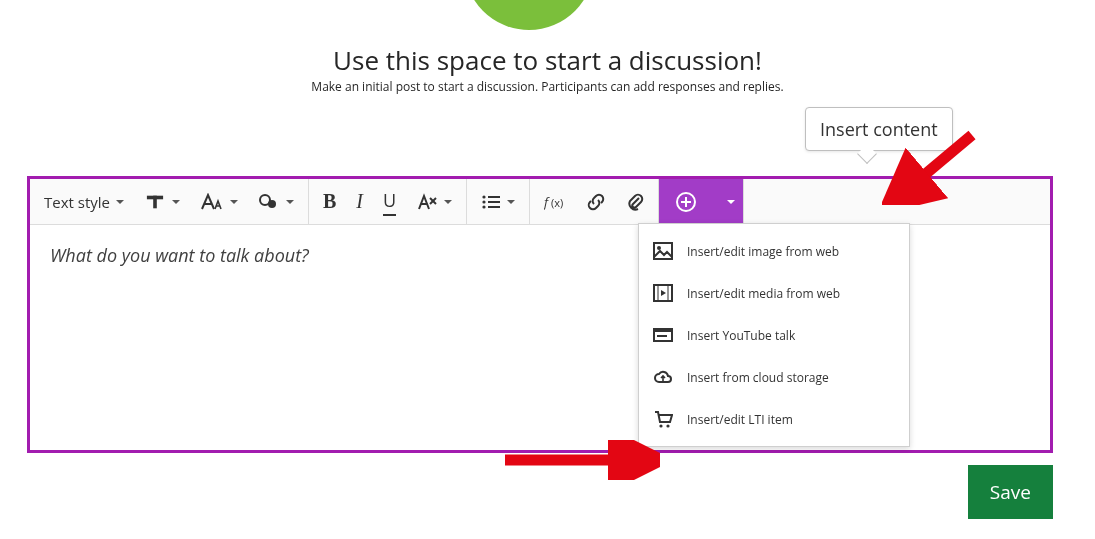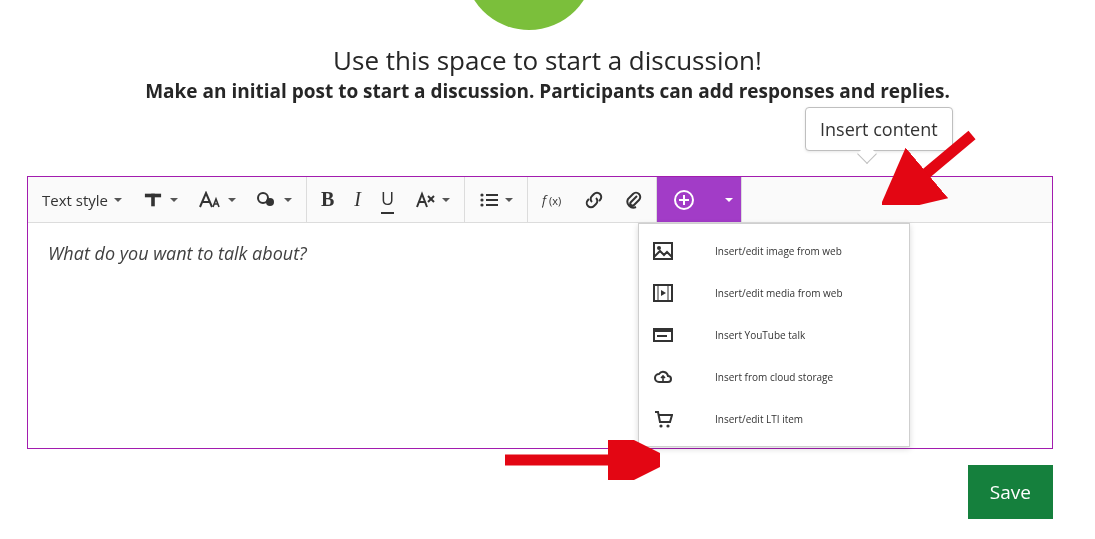--- a/index.html
+++ b/index.html
@@ -31,22 +31,22 @@
     font-size: 26px;
     font-weight: 400;
     color: #262626;
   }
   .subheading {
     position: absolute;
     top: 78px;
     left: 0;
     width: 100%;
     text-align: center;
-    font-size: 19px;
-    font-weight: 700;
+    font-size: 12px;
+    font-weight: 400;
     color: #262626;
     line-height: 1.45;
   }
   .tooltip {
     position: absolute;
     left: 805px;
     top: 107px;
     background: #fff;
     border: 1px solid #bfbfbf;
     border-radius: 4px;
@@ -80,21 +80,21 @@
     left: 500px;
     top: 440px;
     z-index: 40;
     pointer-events: none;
   }
   .editor-shell {
     position: absolute;
     left: 27px;
     top: 176px;
     width: 1026px;
-    border: 1px solid #a21caf;
+    border: 3px solid #a21caf;
   }
   .toolbar {
     display: flex;
     background: #fafafa;
     border-bottom: 1px solid #dcdcdc;
     height: 46px;
     position: relative;
   }
   .tb-group {
     display: flex;
@@ -143,24 +143,23 @@
     background: #fff;
     border: 1px solid #cfcfcf;
     box-shadow: 0 2px 6px rgba(0,0,0,0.15);
     z-index: 20;
     padding: 6px 0;
   }
   .dd-item {
     display: flex;
     align-items: center;
     padding: 12px 14px;
-    font-size: 10px;
+    font-size: 12px;
     color: #333;
     cursor: pointer;
-    gap: 28px;
   }
   .dd-item svg { margin-right: 14px; flex: 0 0 auto; }
   .save-btn {
     position: absolute;
     right: 42px;
     bottom: 20px;
     background: #15803d;
     color: #fff;
     font-size: 19px;
     padding: 14px 22px;

